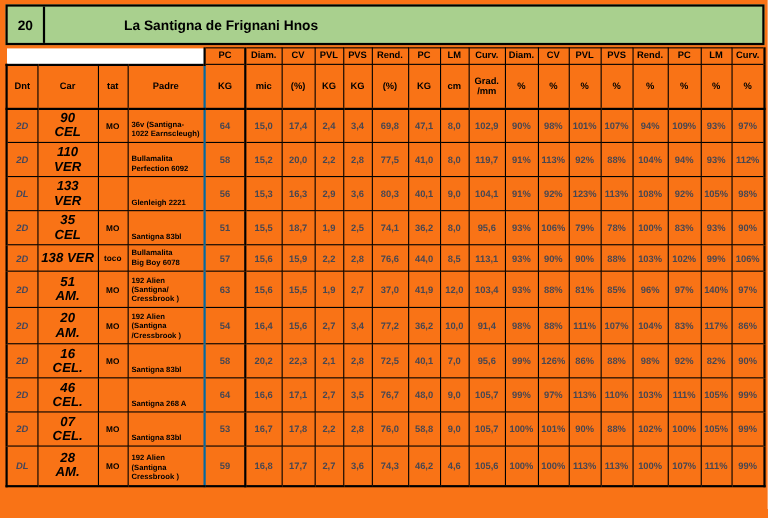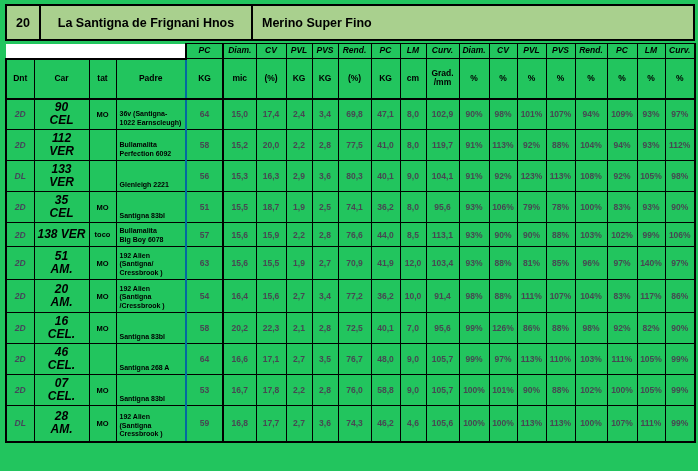--- a/index.html
+++ b/index.html
@@ -1,19 +1,19 @@
 <!DOCTYPE html>
 <html><head>
 <meta charset="utf-8">
 <style>
   html, body { margin: 0; padding: 0; background: #ffffff; }
   .page {
     position: relative;
     width: 698px; height: 471px;
-    background: #22c55e;
+    background: #f97316;
     font-family: "Liberation Sans", "DejaVu Sans", sans-serif;
     font-weight: bold;
     overflow: hidden;
   }
 
   
   .banner {
     position: absolute; left: 5px; top: 4px;
     width: 690px; height: 37px;
     box-sizing: border-box;
@@ -23,21 +23,21 @@
   }
   .banner .bcell {
     box-sizing: border-box;
     border-right: 2px solid #000;
     display: flex; align-items: center;
     color: #000; font-size: 12.5px;
     overflow: hidden; white-space: nowrap;
   }
   .banner .bcell:last-child { border-right: none; }
   .b-num   { width: 34px;  justify-content: center; font-size: 14px; }
-  .b-name  { width: 212px; justify-content: center; }
+  .b-name  { width: 320px; justify-content: center; }
   .b-breed { width: 170px; justify-content: flex-start; padding-left: 9px; }
   .b-desc  { flex: 1;      justify-content: flex-start; padding-left: 10px; }
 
   
   table.flock {
     position: absolute; left: 5px; top: 43px;
     width: 689px;
     border-collapse: collapse;
     table-layout: fixed;
   }
@@ -48,21 +48,21 @@
     text-align: center;
     vertical-align: middle;
     white-space: pre-line;
     overflow: hidden;
     font-weight: bold;
   }
   
   .blank { border: none; background: #fff; }
 
   thead tr.row-a { height: 26px; }
-  thead tr.row-b { height: 15px; font-style: italic; }
+  thead tr.row-b { height: 15px; }
   thead tr.row-c { height: 40px; }
 
   .date {
     font-size: 8.5px; line-height: 10px; color: #000;
     border-top: 2px solid #000; border-left: 2px solid #000; border-right: 2px solid #000;
   }
   .flocktest {
     font-size: 9px; color: #000;
     border-top: 2px solid #000; border-right: 2px solid #000;
     white-space: nowrap;
@@ -96,21 +96,20 @@
   }
 </style>
 </head>
 <body>
 
 <div class="page">
 
   <div class="banner">
     <div class="bcell b-num">20</div>
     <div class="bcell b-name">La Santigna de Frignani Hnos</div>
-    <div class="bcell b-breed">Merino Super Fino</div>
   </div>
 
   <table class="flock">
     <colgroup>
       <col style="width:28px">
         <col style="width:55px">
         <col style="width:27px">
         <col style="width:70px">
       <col style="width:37px">
       <col style="width:33px">
@@ -197,21 +196,21 @@
           <td class="val">98%</td>
           <td class="val">101%</td>
           <td class="val">107%</td>
           <td class="val">94%</td>
           <td class="val">109%</td>
           <td class="val">93%</td>
           <td class="val last-col">97%</td>
         </tr>
         <tr>
           <td class="dnt first-col">2D</td>
-          <td class="car">112
+          <td class="car">110
 VER</td>
           <td class="tat"></td>
           <td class="padre padre-col">Bullamalita
 Perfection 6092</td>
           <td class="val col-pc">58</td>
           <td class="val">15,2</td>
           <td class="val">20,0</td>
           <td class="val">2,2</td>
           <td class="val">2,8</td>
           <td class="val">77,5</td>
@@ -305,21 +304,21 @@
 AM.</td>
           <td class="tat">MO</td>
           <td class="padre padre-col">192 Alien
 (Santigna/
 Cressbrook )</td>
           <td class="val col-pc">63</td>
           <td class="val">15,6</td>
           <td class="val">15,5</td>
           <td class="val">1,9</td>
           <td class="val">2,7</td>
-          <td class="val">70,9</td>
+          <td class="val">37,0</td>
           <td class="val">41,9</td>
           <td class="val">12,0</td>
           <td class="val">103,4</td>
           <td class="val">93%</td>
           <td class="val">88%</td>
           <td class="val">81%</td>
           <td class="val">85%</td>
           <td class="val">96%</td>
           <td class="val">97%</td>
           <td class="val">140%</td>

